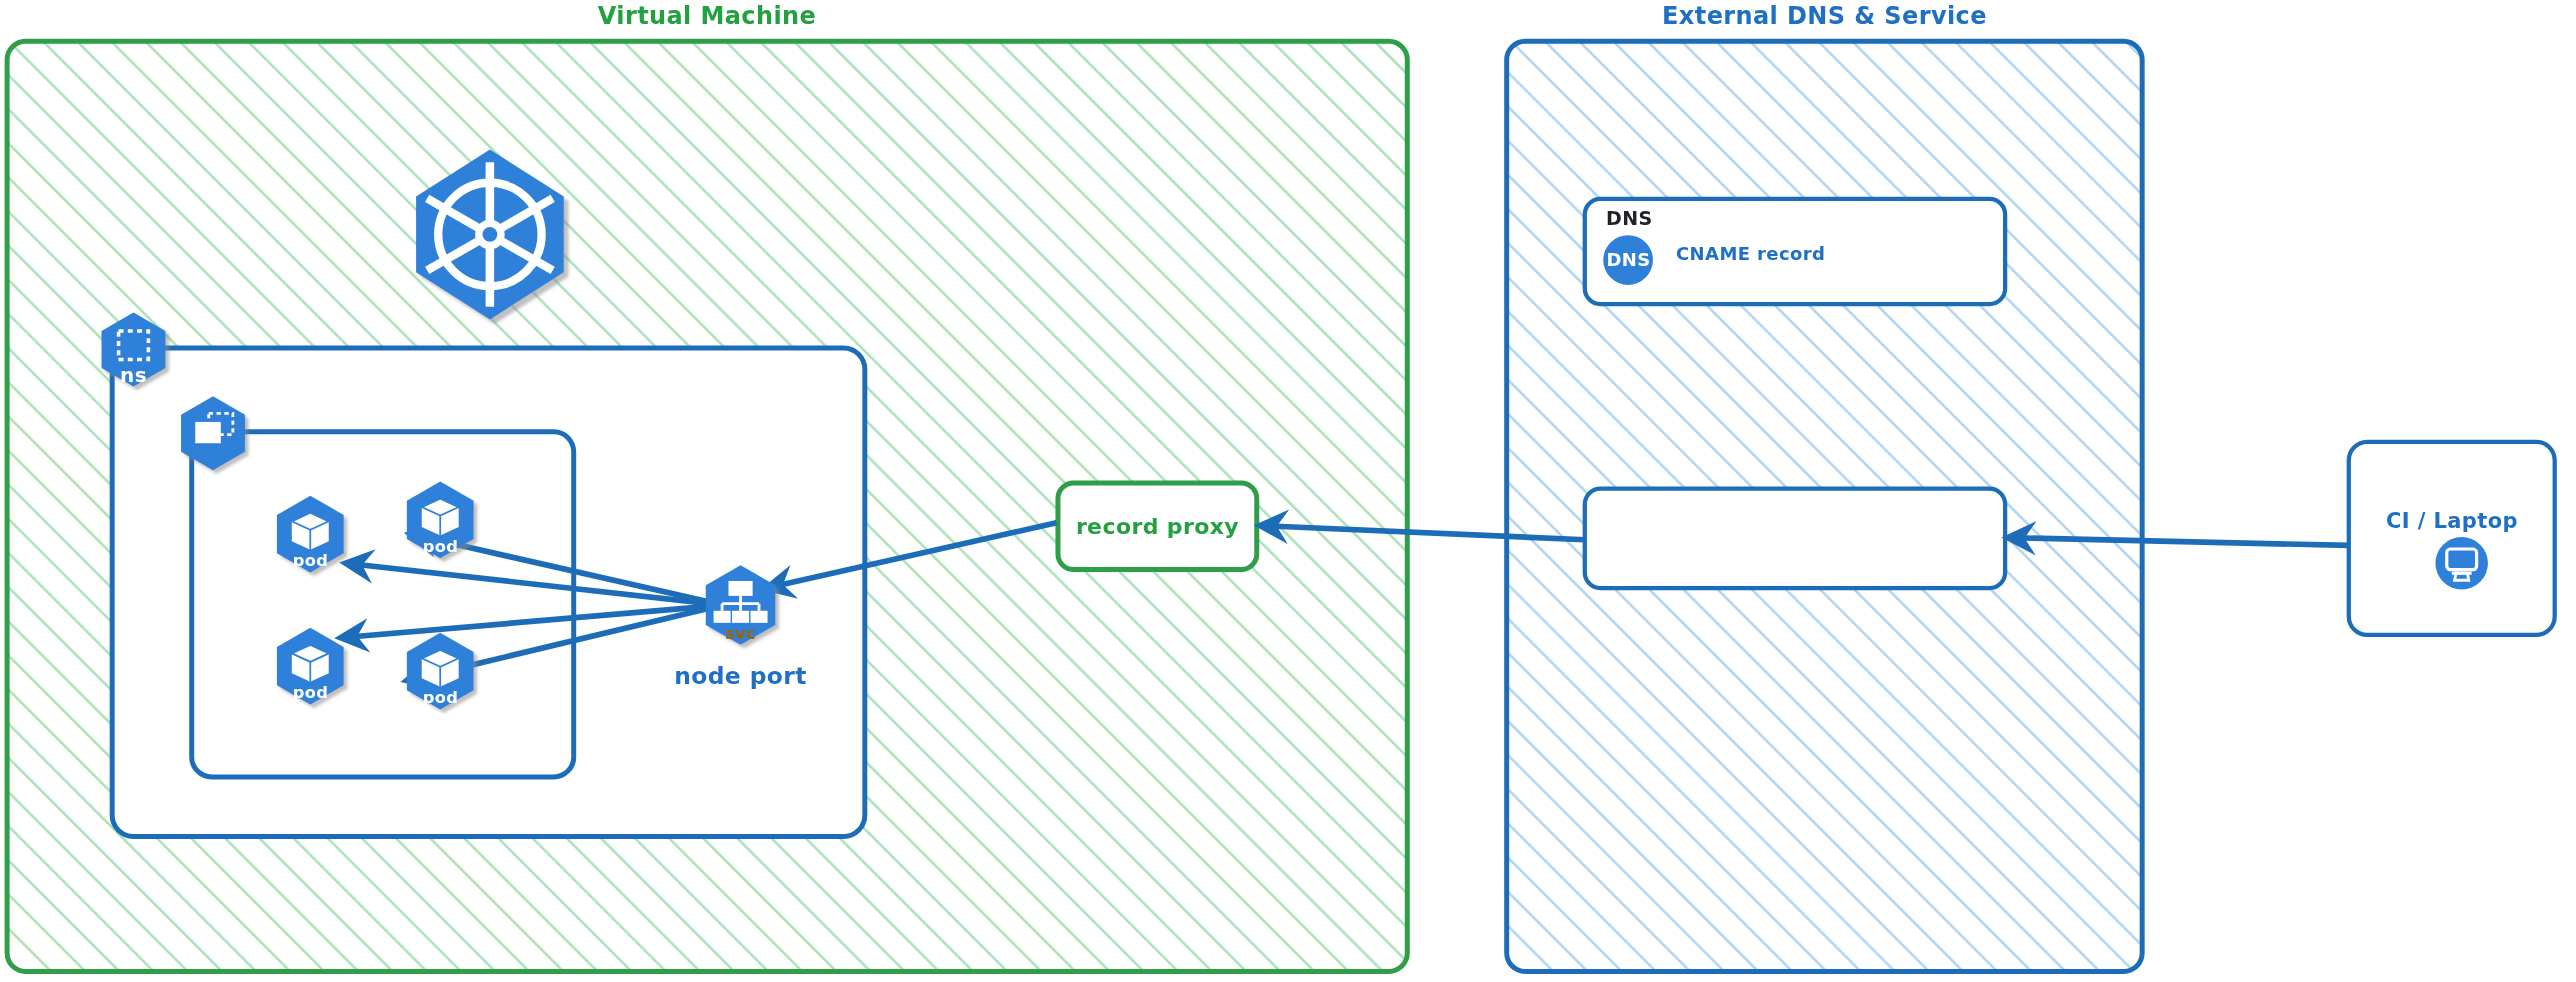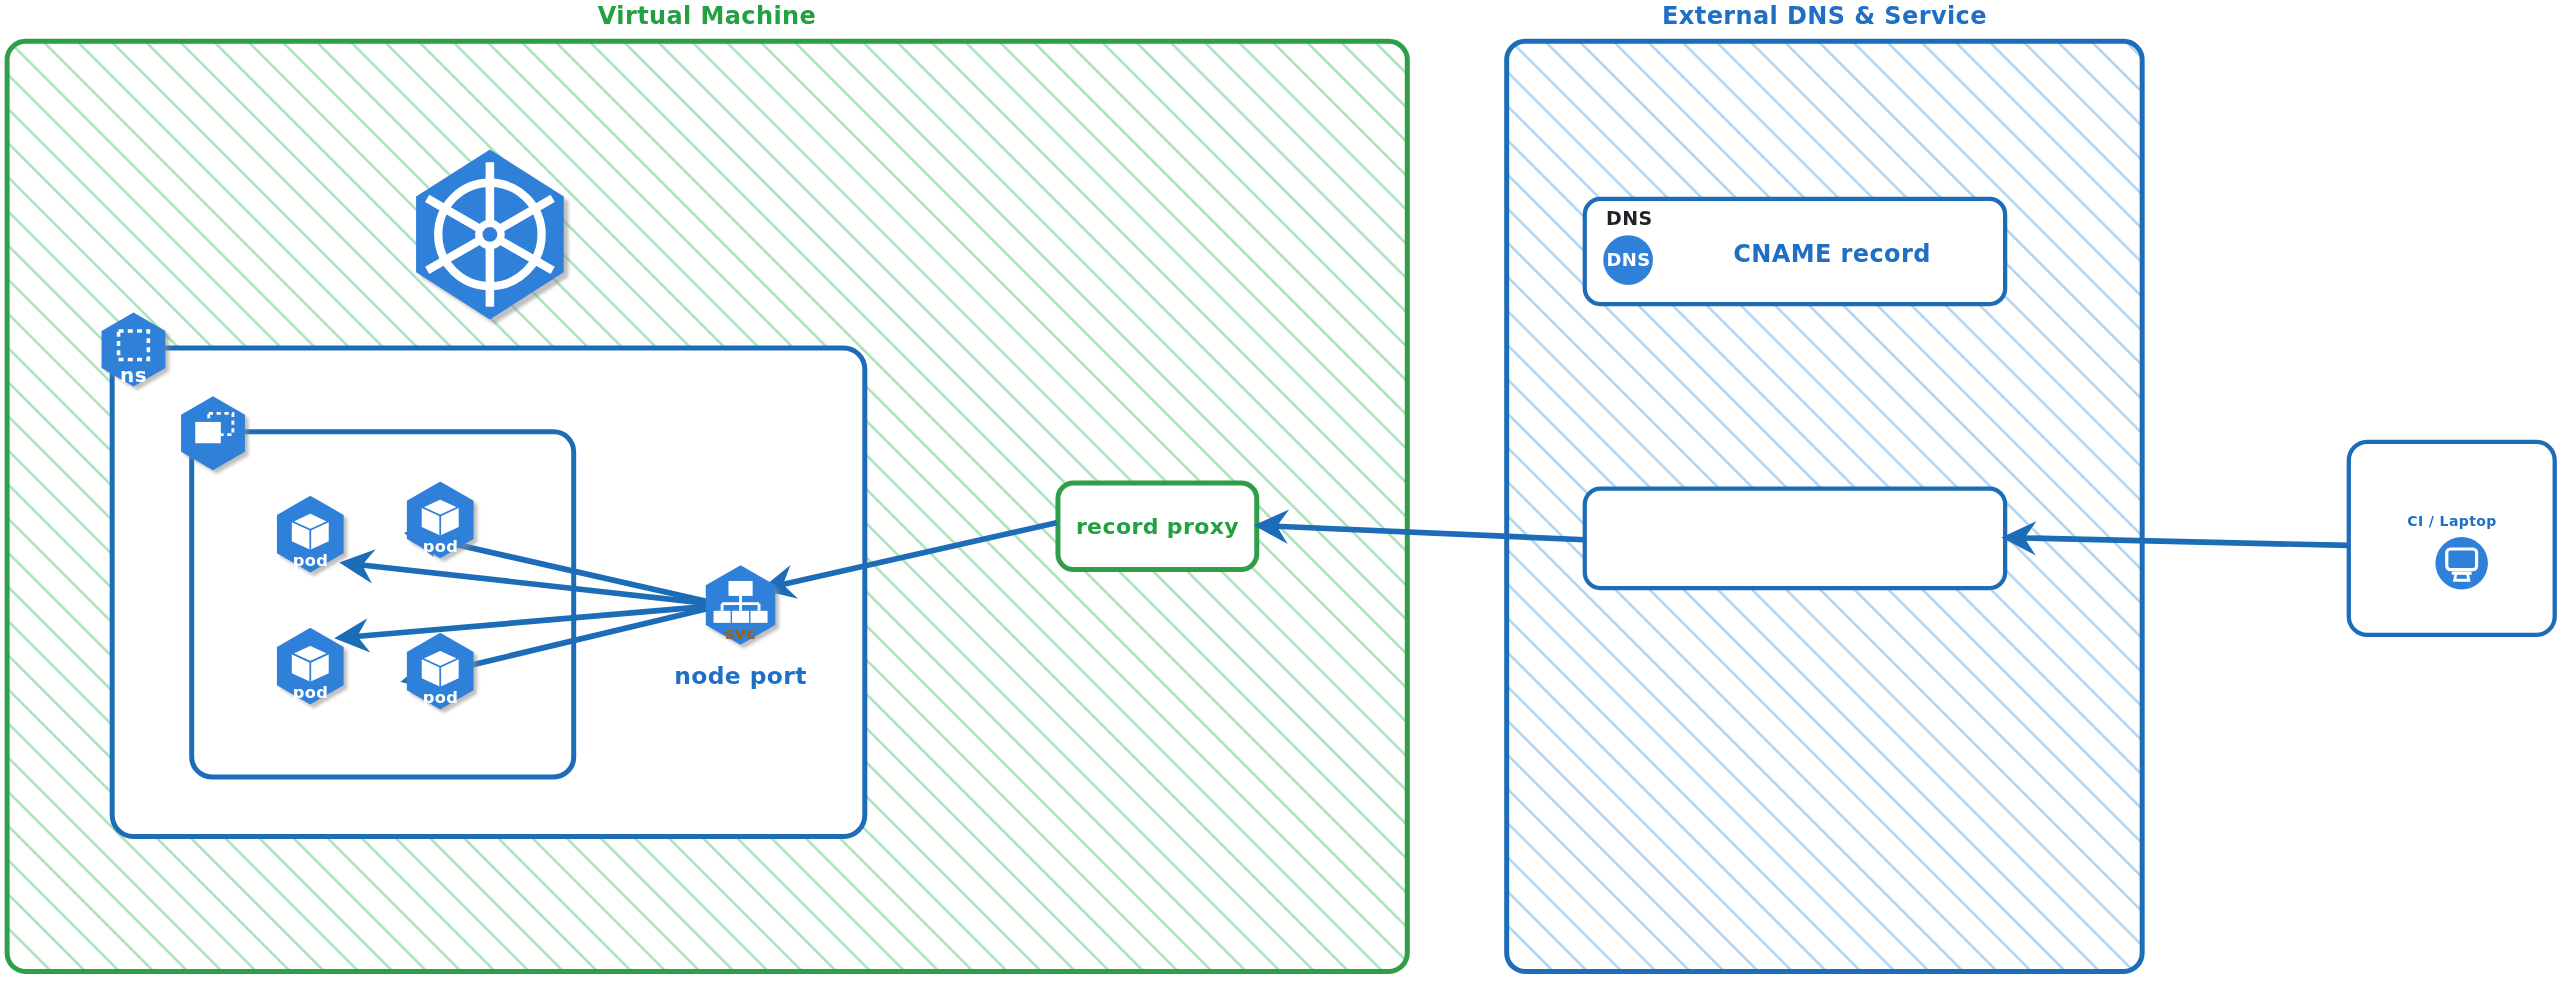--- a/index.html
+++ b/index.html
@@ -205,21 +205,21 @@
 
   <div class="hand" style="position:absolute; left:1058px; top:513px; width:199px; text-align:center;
               color:#23a03f; font-size:22px; line-height:27px;">record proxy</div>
 
   <div class="hand" style="position:absolute; left:1606px; top:207px; width:85px; text-align:left;
               color:#1f2328; font-size:19px; line-height:23px;">DNS</div>
 
   <div class="hand" style="position:absolute; left:1600px; top:250px; width:57px; text-align:center;
               color:#ffffff; font-size:18px; line-height:20px;">DNS</div>
 
-  <div class="hand" style="position:absolute; left:1676px; top:239px; width:312px; text-align:center;
-              color:#1f6fc4; font-size:24px; line-height:30px;">CNAME record</div>
+  <div class="hand" style="position:absolute; left:1676px; top:239px; width:312px; text-align:left;
+              color:#1f6fc4; font-size:18px; line-height:30px;">CNAME record</div>
 
 
   <div class="hand" style="position:absolute; left:2349px; top:508px; width:206px; text-align:center;
-              color:#1f6fc4; font-size:14px; line-height:27px;">CI / Laptop</div>
+              color:#1f6fc4; font-size:21px; line-height:27px;">CI / Laptop</div>
 
 </div>
 
 
 </body></html>

